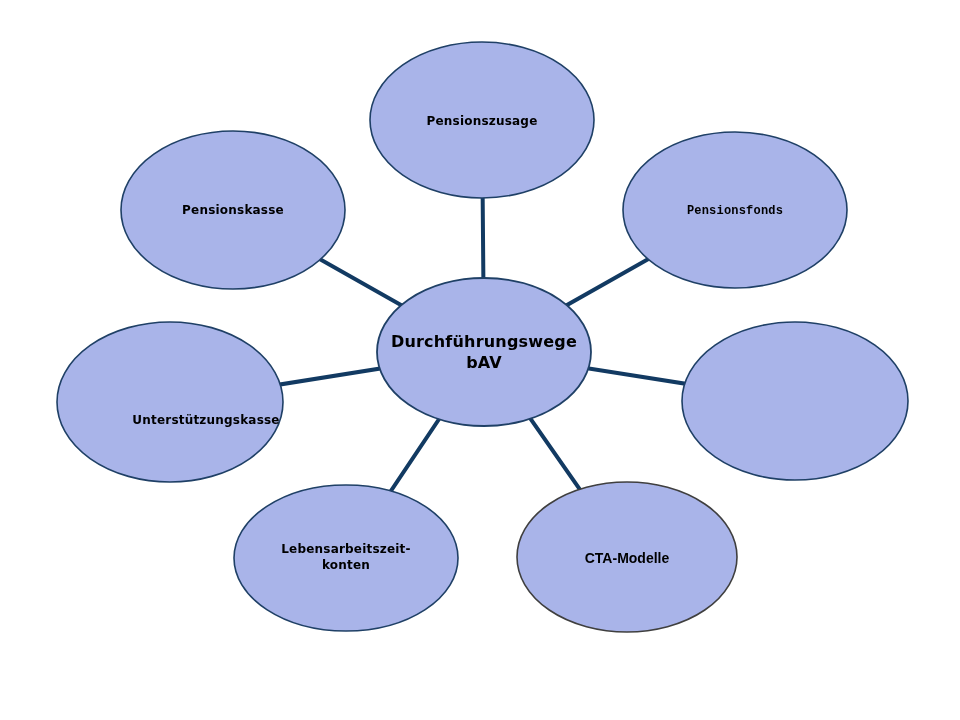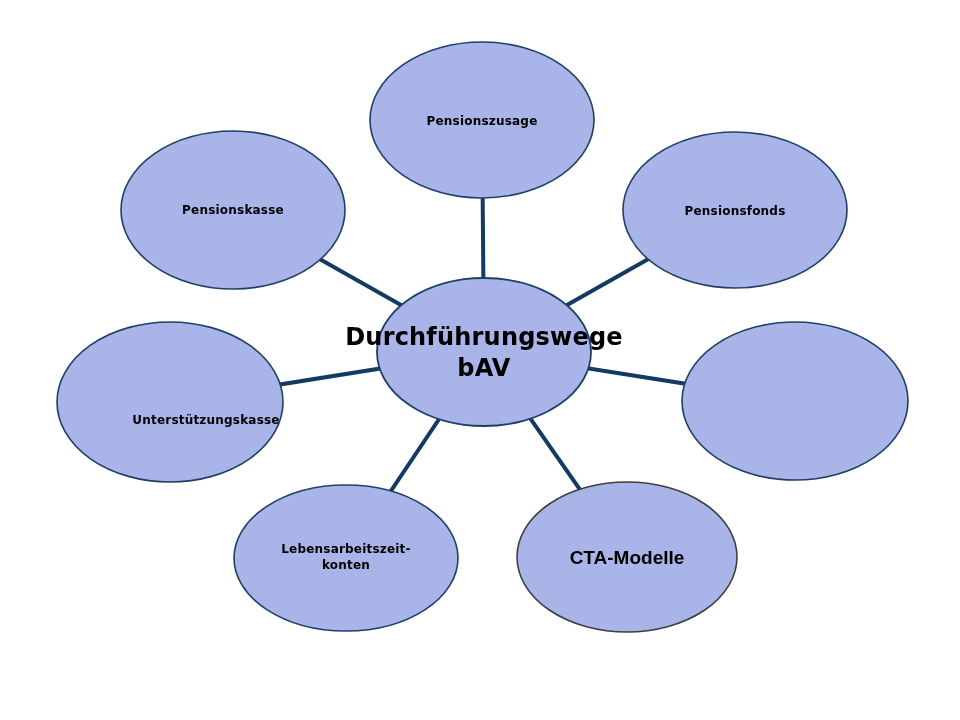--- a/index.html
+++ b/index.html
@@ -36,25 +36,25 @@
     transform: translate(-50%, -50%);
     text-align: center;
     white-space: pre-line;
     font-weight: bold;
     font-size: 12px;
     line-height: 1.3;
     color: #000000;
     letter-spacing: 0.2px;
   }
   .node-label.center-label {
-    font-size: 24px;
+    font-size: 16px;
   }
   .node-label.arial-style {
     font-family: "Liberation Sans", sans-serif;
-    font-size: 19px;
+    font-size: 14px;
     letter-spacing: 0;
     text-align: center;
   }
 </style>
 </head>
 <body>
 
 <div class="stage">
 
   <svg width="960" height="720" viewBox="0 0 960 720">
@@ -78,21 +78,21 @@
     <ellipse class="bubble" cx="233" cy="210" rx="112" ry="79" stroke="#1f4066" fill="#a9b4e9"></ellipse>
 
     <ellipse class="bubble bubble-center" cx="484" cy="352" rx="107" ry="74" stroke="#1f4066" fill="#a9b4e9"></ellipse>
   </svg>
 
   <div class="node-label center-label" style="left:484px; top:353px;">Durchführungswege
 bAV</div>
 
   <div class="node-label" style="left:482px; top:122px;">Pensionszusage</div>
 
-  <div class="node-label" style="left:735px; top:212px;">Pensionsfonds</div>
+  <div class="node-label" style="left:735px; top:212px;font-family:Liberation Mono, monospace;">Pensionsfonds</div>
 
 
   <div class="node-label arial-style" style="left:627px; top:558px;">CTA-Modelle</div>
 
   <div class="node-label" style="left:346px; top:558px;">Lebensarbeitszeit-
 konten</div>
 
   <div class="node-label" style="left:170px; top:421px;margin-left:36px;">Unterstützungskasse</div>
 
   <div class="node-label" style="left:233px; top:211px;">Pensionskasse</div>

